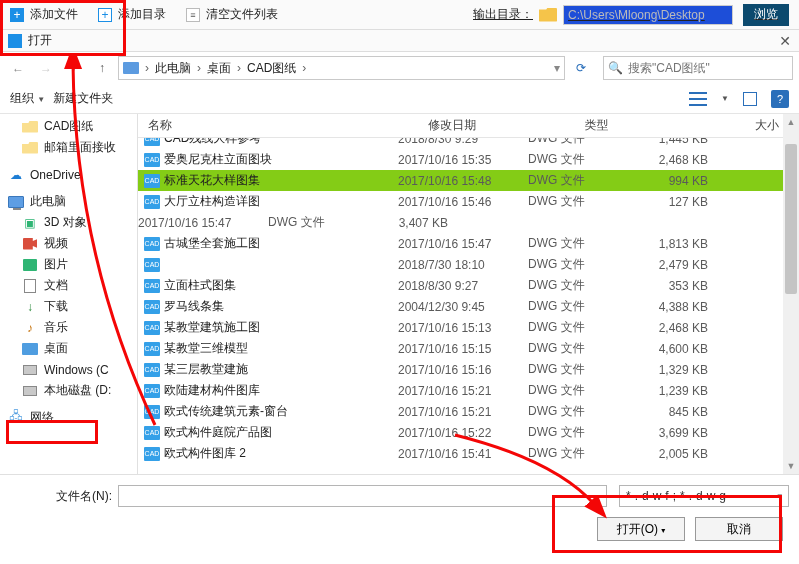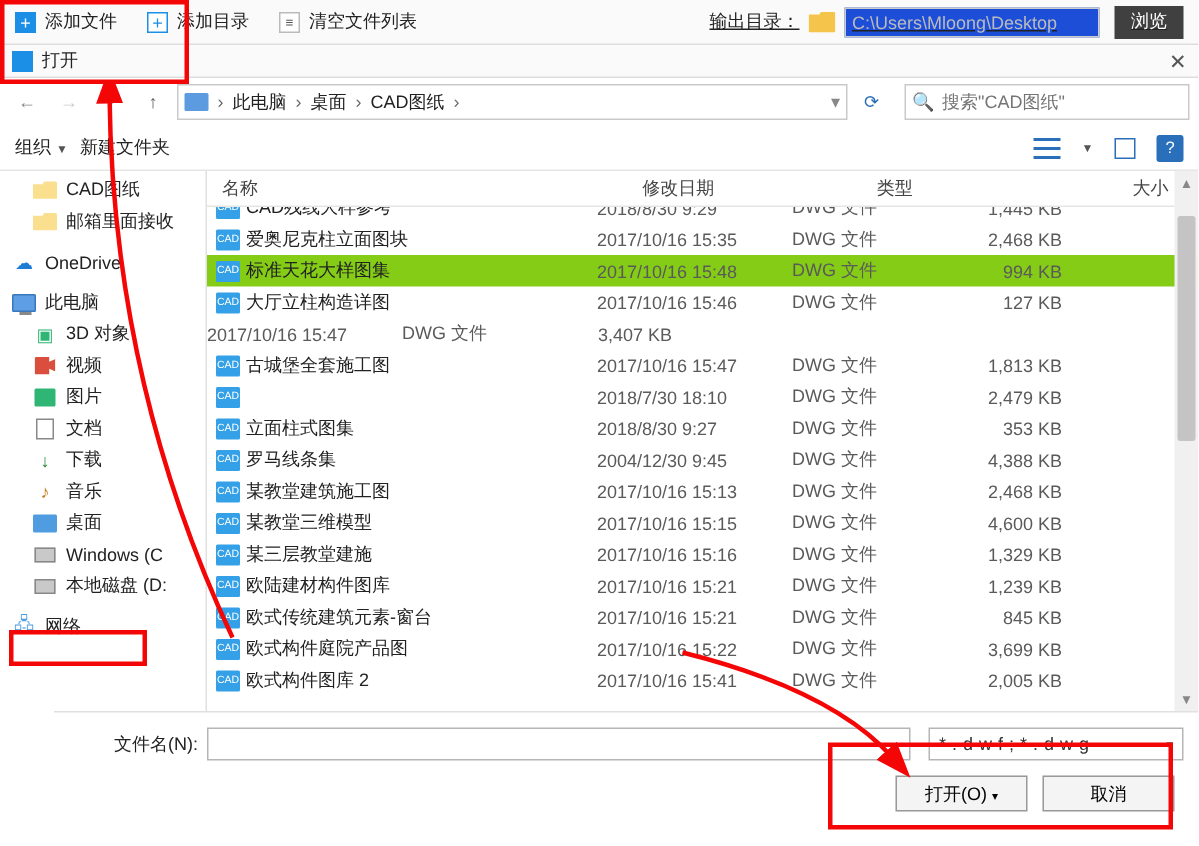--- a/index.html
+++ b/index.html
@@ -8,21 +8,21 @@
   
   .topbar { height:30px; display:flex; align-items:center; background:#fafafa; border-bottom:1px solid #ddd; position:relative; }
   .tb-btn { display:flex; align-items:center; gap:6px; padding:0 10px; height:100%; cursor:pointer; }
   .tb-btn .sq { width:14px; height:14px; display:flex; align-items:center; justify-content:center; font-size:12px; color:#fff; }
   .add-file .sq { background:#1b8fe6; }
   .add-dir .sq { background:#fff; color:#1b8fe6; border:1px solid #1b8fe6; }
   .clear .sq { background:#fff; color:#555; border:1px solid #bbb; font-size:9px; }
   .out-label { margin-left:auto; display:flex; align-items:center; gap:6px; padding-right:4px;text-decoration:underline; }
   .out-folder { width:18px; height:14px; background:#f5c44a; border-radius:1px; clip-path:polygon(0 15%,40% 15%,48% 0,100% 0,100% 100%,0 100%); }
   .out-path { width:170px; height:20px; border:1px solid #ccc; padding:0 4px; color:#bbb; display:flex; align-items:center; background:#1d4ed8; }
-  .browse { width:46px; height:22px; background:#404040; color:#fff; display:flex; align-items:center; justify-content:center; margin-left:4px; margin-right:6px; cursor:pointer; }
+  .browse { width:46px; height:22px; background:#0c4a6e; color:#fff; display:flex; align-items:center; justify-content:center; margin-left:4px; margin-right:6px; cursor:pointer; }
 
   .subbar { height:22px; display:flex; align-items:center; background:#fafafa; border-bottom:1px solid #ddd; padding:0 8px; justify-content:space-between; }
   .openbtn { display:flex; align-items:center; gap:6px; }
   .openbtn .sq2 { width:14px; height:14px; background:#1b8fe6; }
   .close-x { color:#555; cursor:pointer; font-size:14px; }
 
   
   .navrow { height:32px; display:flex; align-items:center; padding:0 6px 0 6px; gap:4px; }
   .nav-arrow { width:24px; height:24px; display:flex; align-items:center; justify-content:center; cursor:pointer; }
   .crumb { flex:1; height:24px; border:1px solid #c9c9c9; background:#fff; display:flex; align-items:center; padding:0 4px; gap:2px; overflow:hidden; }
@@ -71,21 +71,21 @@
   .row { display:flex; align-items:center; height:21px; cursor:pointer; }
   .row .c-name { display:flex; align-items:center; gap:4px; }
   .row .fi { width:16px; height:14px; background:#34a0e8; color:#fff; font-size:7px; display:flex; align-items:center; justify-content:center; border-radius:1px; margin-left:6px;}
   .row .c-date, .row .c-type { color:#5a5a5a; }
   .row .c-size { color:#5a5a5a; }
   .row.sel { background:#84cc16; }
   .scroll { position:absolute; right:0; top:0; bottom:0; width:16px; background:#f0f0f0;}
   .scroll .thumb { position:absolute; left:2px; width:12px; background:#c4c4c4; border-radius:2px; }
 
   
-  .bottom { border-top:1px solid #e0e0e0; padding:10px 10px 0 10px; height:90px;margin-left:36px;}
+  .bottom { border-top:1px solid #e0e0e0; padding:10px 10px 0 26px; height:90px;}
   .fnrow { display:flex; align-items:center; gap:6px; }
   .fnrow label { width:86px; text-align:right; }
   .fnrow .fname { flex:1; height:22px; border:1px solid #b5b5b5; padding:0 4px; }
   .fnrow .ftype { width:170px; height:22px; border:1px solid #b5b5b5; margin-left:6px; display:flex; align-items:center; justify-content:space-between; padding:0 6px; cursor:pointer;}
   .btnrow { display:flex; justify-content:flex-end; gap:10px; margin-top:10px; padding-right:6px;}
   .btnrow button { width:88px; height:24px; border:1px solid #999; background:#f4f4f4; cursor:pointer; font-size:12px;}
 
   
   .hl { position:absolute; border:3px solid #f40606; pointer-events:none; z-index:50;}
   .hl1 { left:0; top:0; width:126px; height:56px;}

